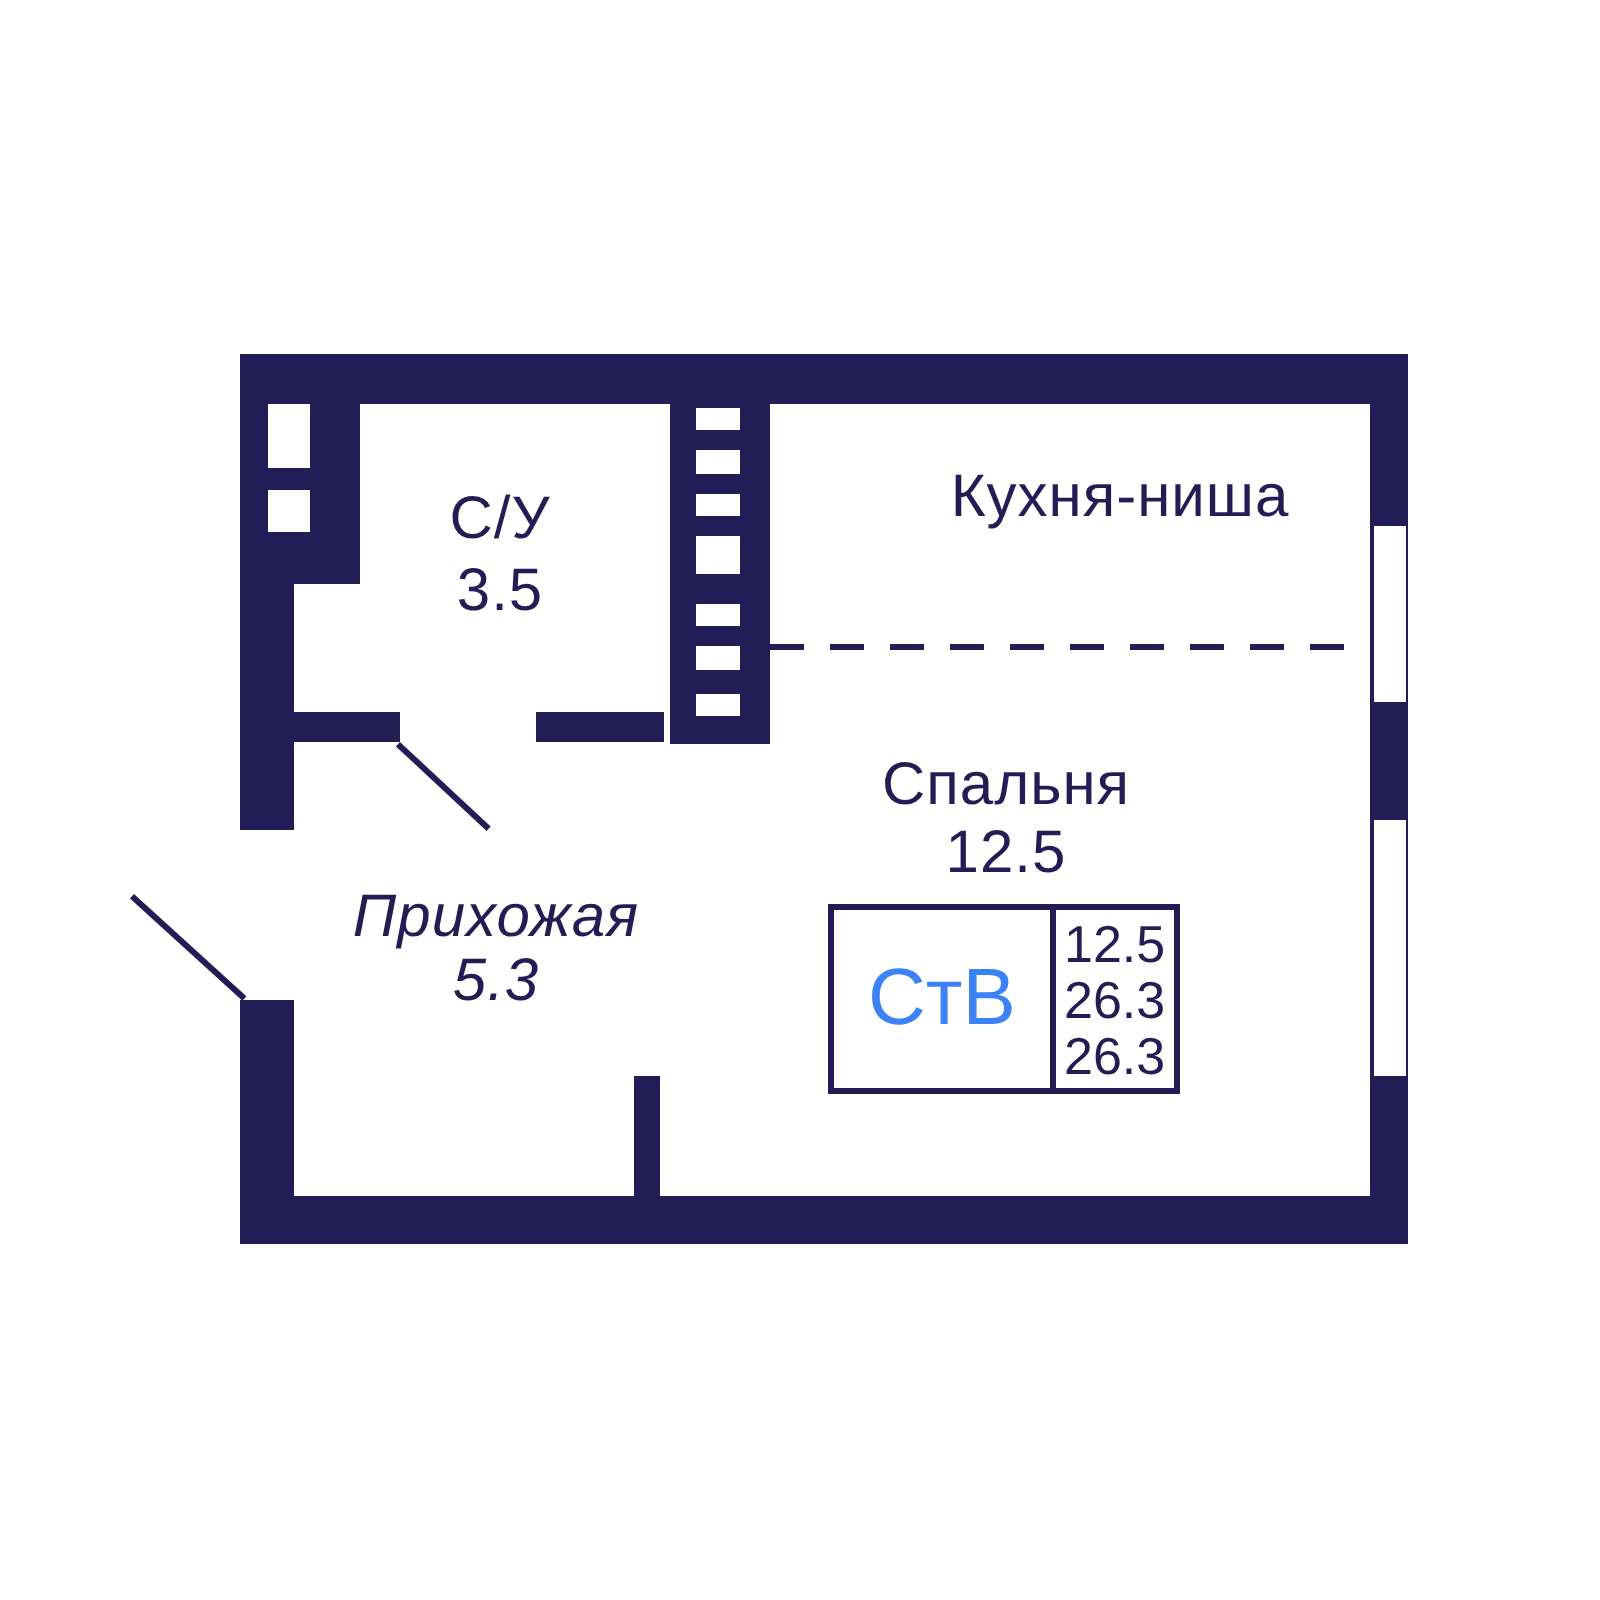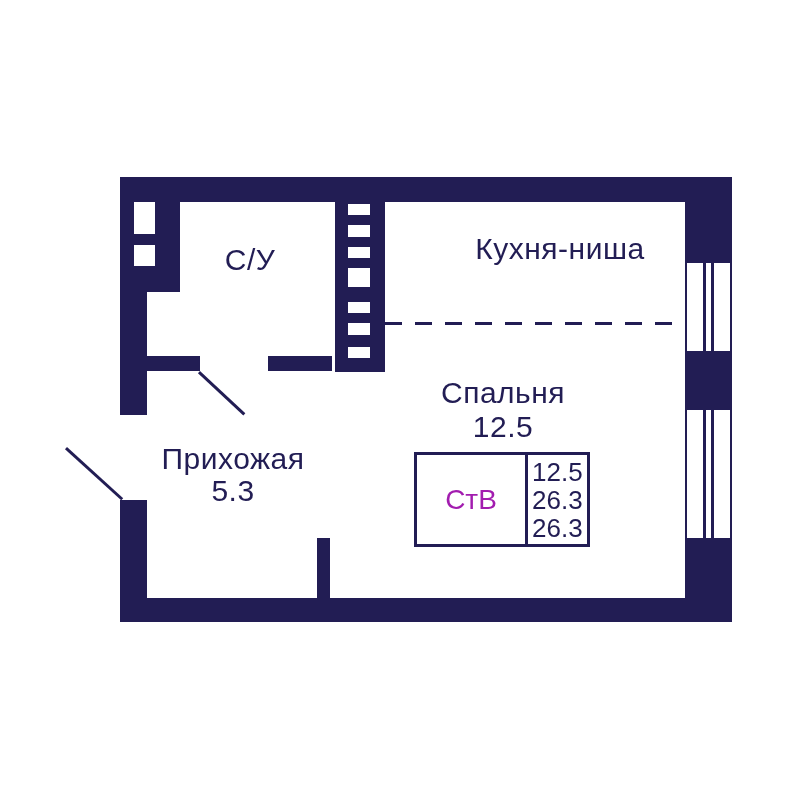--- a/index.html
+++ b/index.html
@@ -7,21 +7,20 @@
     padding: 0;
     background: #ffffff;
     font-family: "Liberation Sans", sans-serif;
   }
   #canvas {
     position: relative;
     width: 704px;
     height: 800px;
     background: #ffffff;
     overflow: hidden;
-    padding-left: 36px;
   }
   .wall {
     position: absolute;
     background: #221d54;
   }
   .white-inset {
     position: absolute;
     background: #ffffff;
   }
   .window {
@@ -66,22 +65,22 @@
     background: #ffffff;
     border: 3px solid #221d54;
     box-sizing: border-box;
     display: flex;
   }
   #info-box .type-cell {
     width: 108px;
     display: flex;
     align-items: center;
     justify-content: center;
-    color: #a21caf;
-    font-size: 28px;
+    color: #3b82f6;
+    font-size: 40px;
     border-right: 3px solid #221d54;
   }
   #info-box .values-cell {
     flex: 1;
     display: flex;
     flex-direction: column;
     justify-content: center;
     padding-left: 4px;
     color: #221d54;
     font-size: 26px;
@@ -128,32 +127,33 @@
 
   <div class="wall" style="left:317px; top:538px; width:13px; height:60px;"></div>
 
   <div class="dashed-line" style="left:385px; top:322px; width:301px;"></div>
 
   <div class="door-line" style="left:67px; top:447px; width:76px; transform:rotate(42.3deg);"></div>
   <div class="door-line" style="left:200px; top:371px; width:62px; transform:rotate(43deg);"></div>
 
   <div class="room-label" style="left:178px; top:242px; width:144px;">
     <span>С/У</span>
+    <span class="area-value">3.5</span>
   </div>
 
   <div class="room-label" style="left:386px; top:231px; width:300px;margin-left:24px;">
     <span>Кухня-ниша</span>
   </div>
 
   <div class="room-label" style="left:353px; top:376px; width:300px; line-height:34px;">
     <span>Спальня</span>
     <span class="area-value">12.5</span>
   </div>
 
-  <div class="room-label" style="left:83px; top:443px; width:300px; line-height:32px;">
+  <div class="room-label" style="left:98px; top:443px; width:300px; line-height:32px;font-style:italic;">
     <span>Прихожая</span>
     <span class="area-value">5.3</span>
   </div>
 
   <div id="info-box">
     <div class="type-cell">СтВ</div>
     <div class="values-cell">
       <span>12.5</span>
       <span>26.3</span>
       <span>26.3</span>

